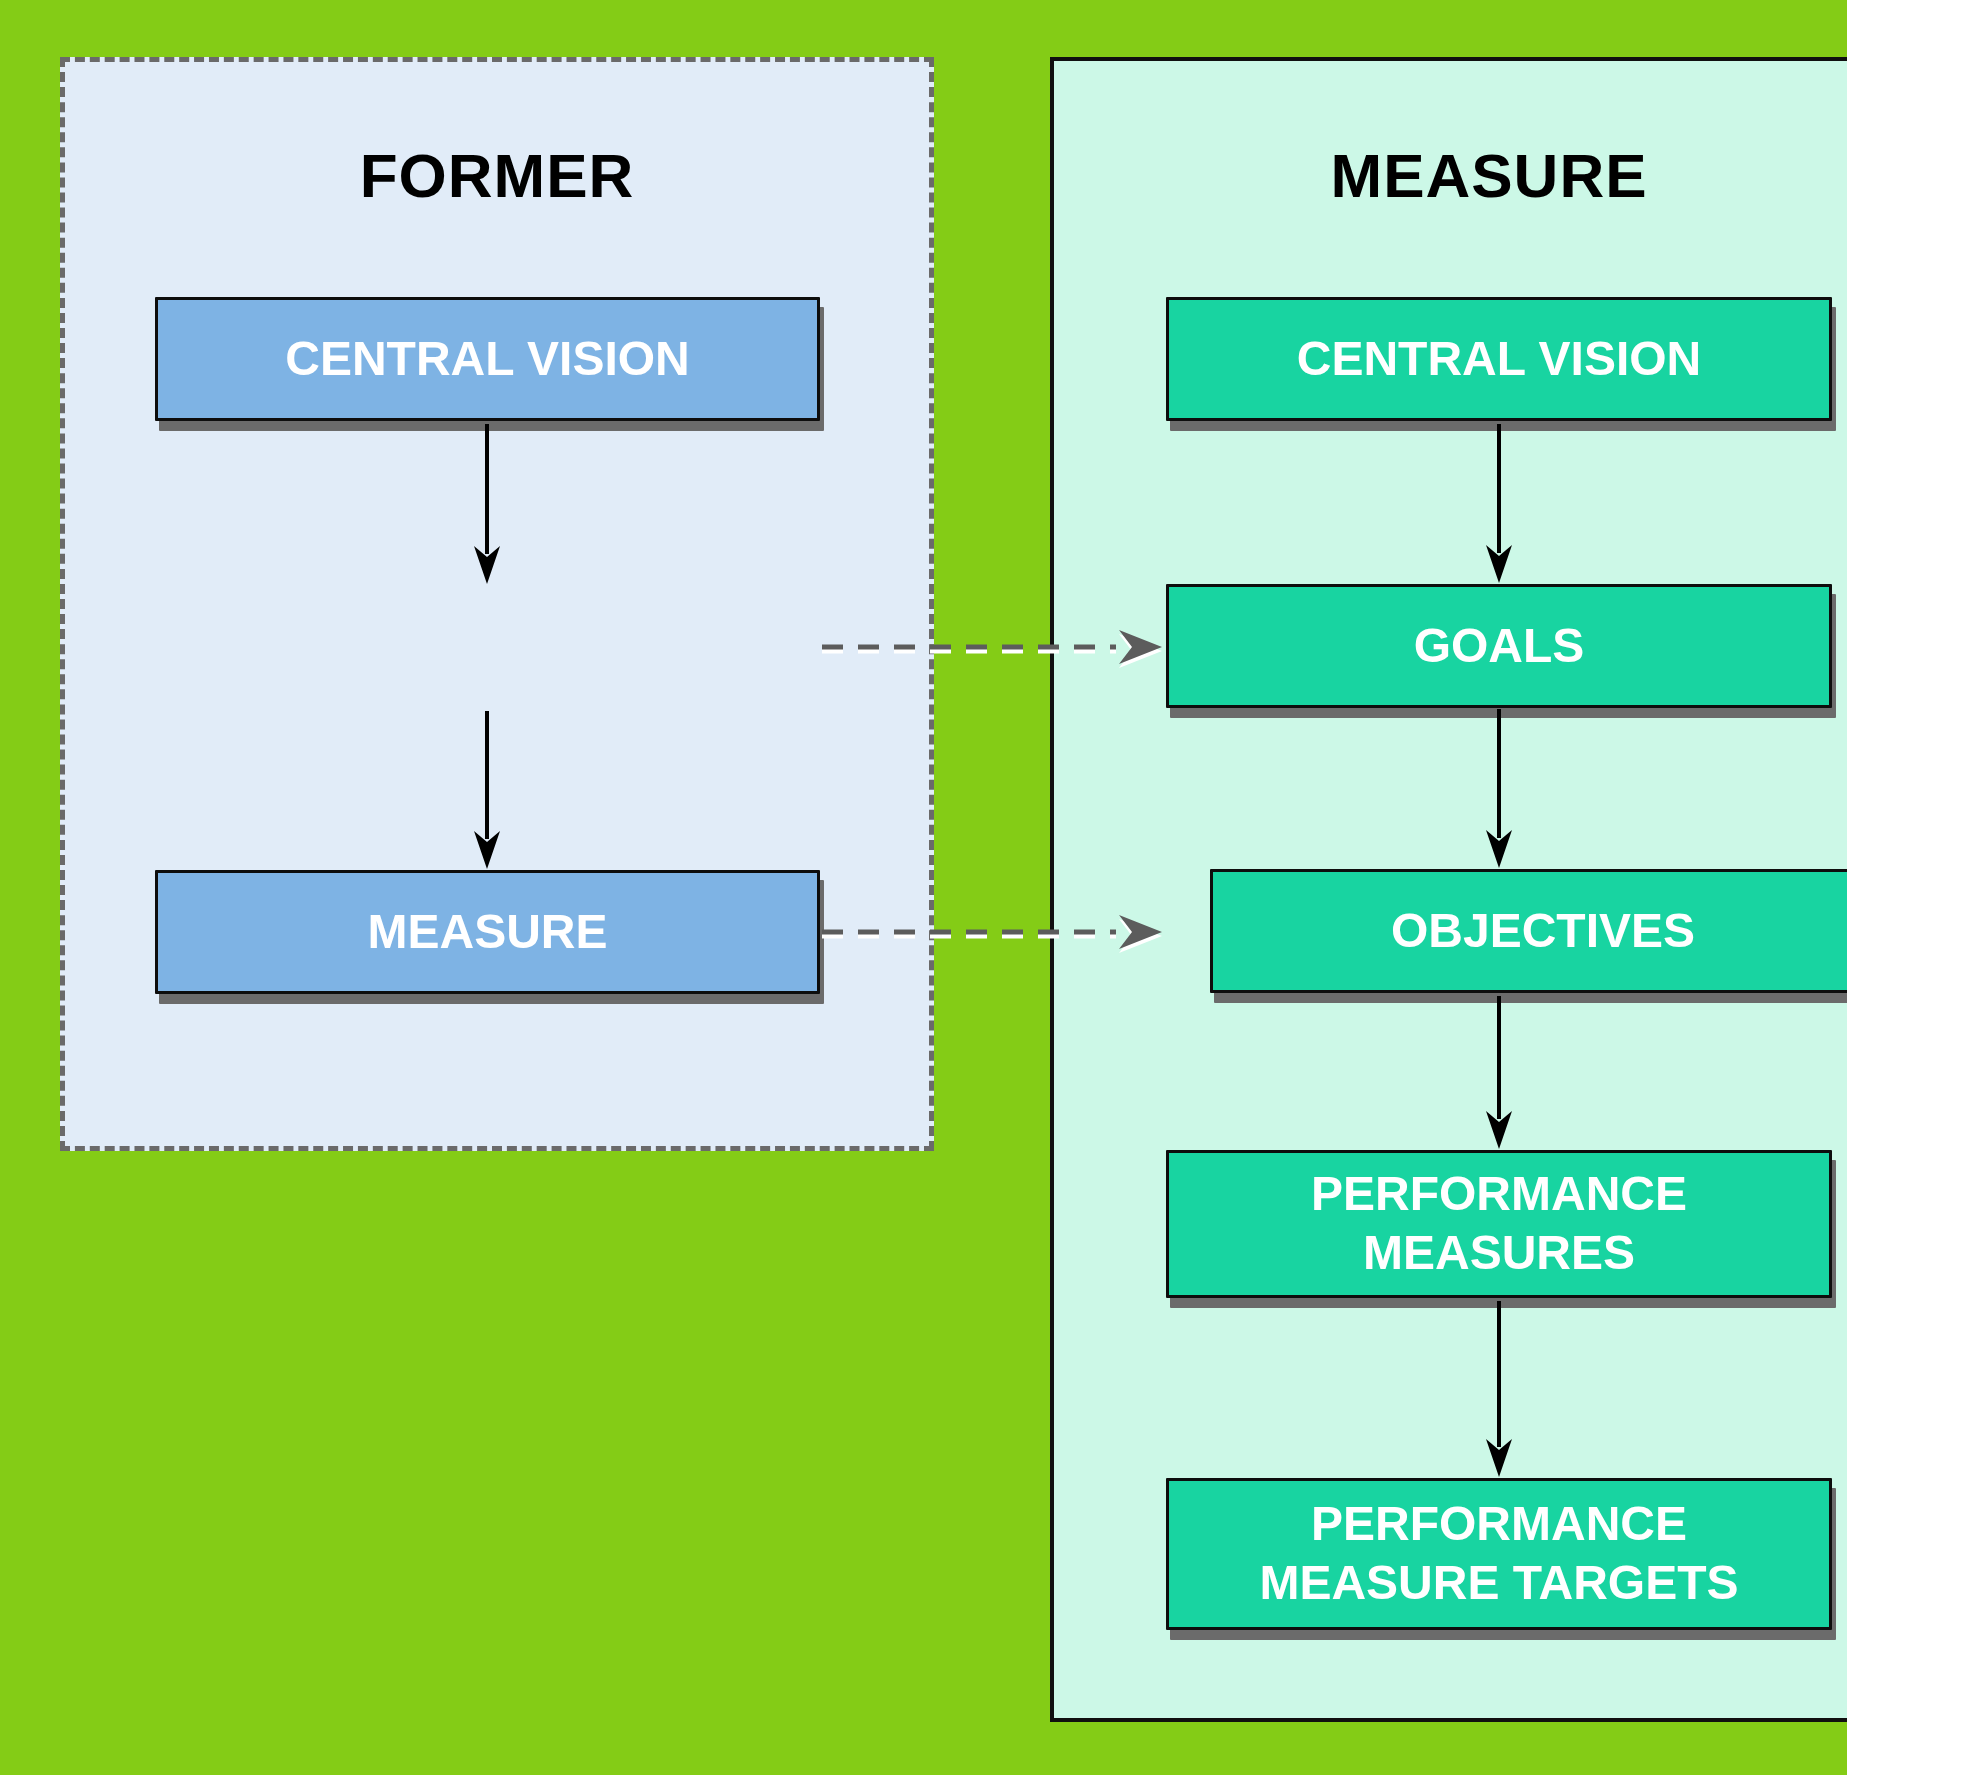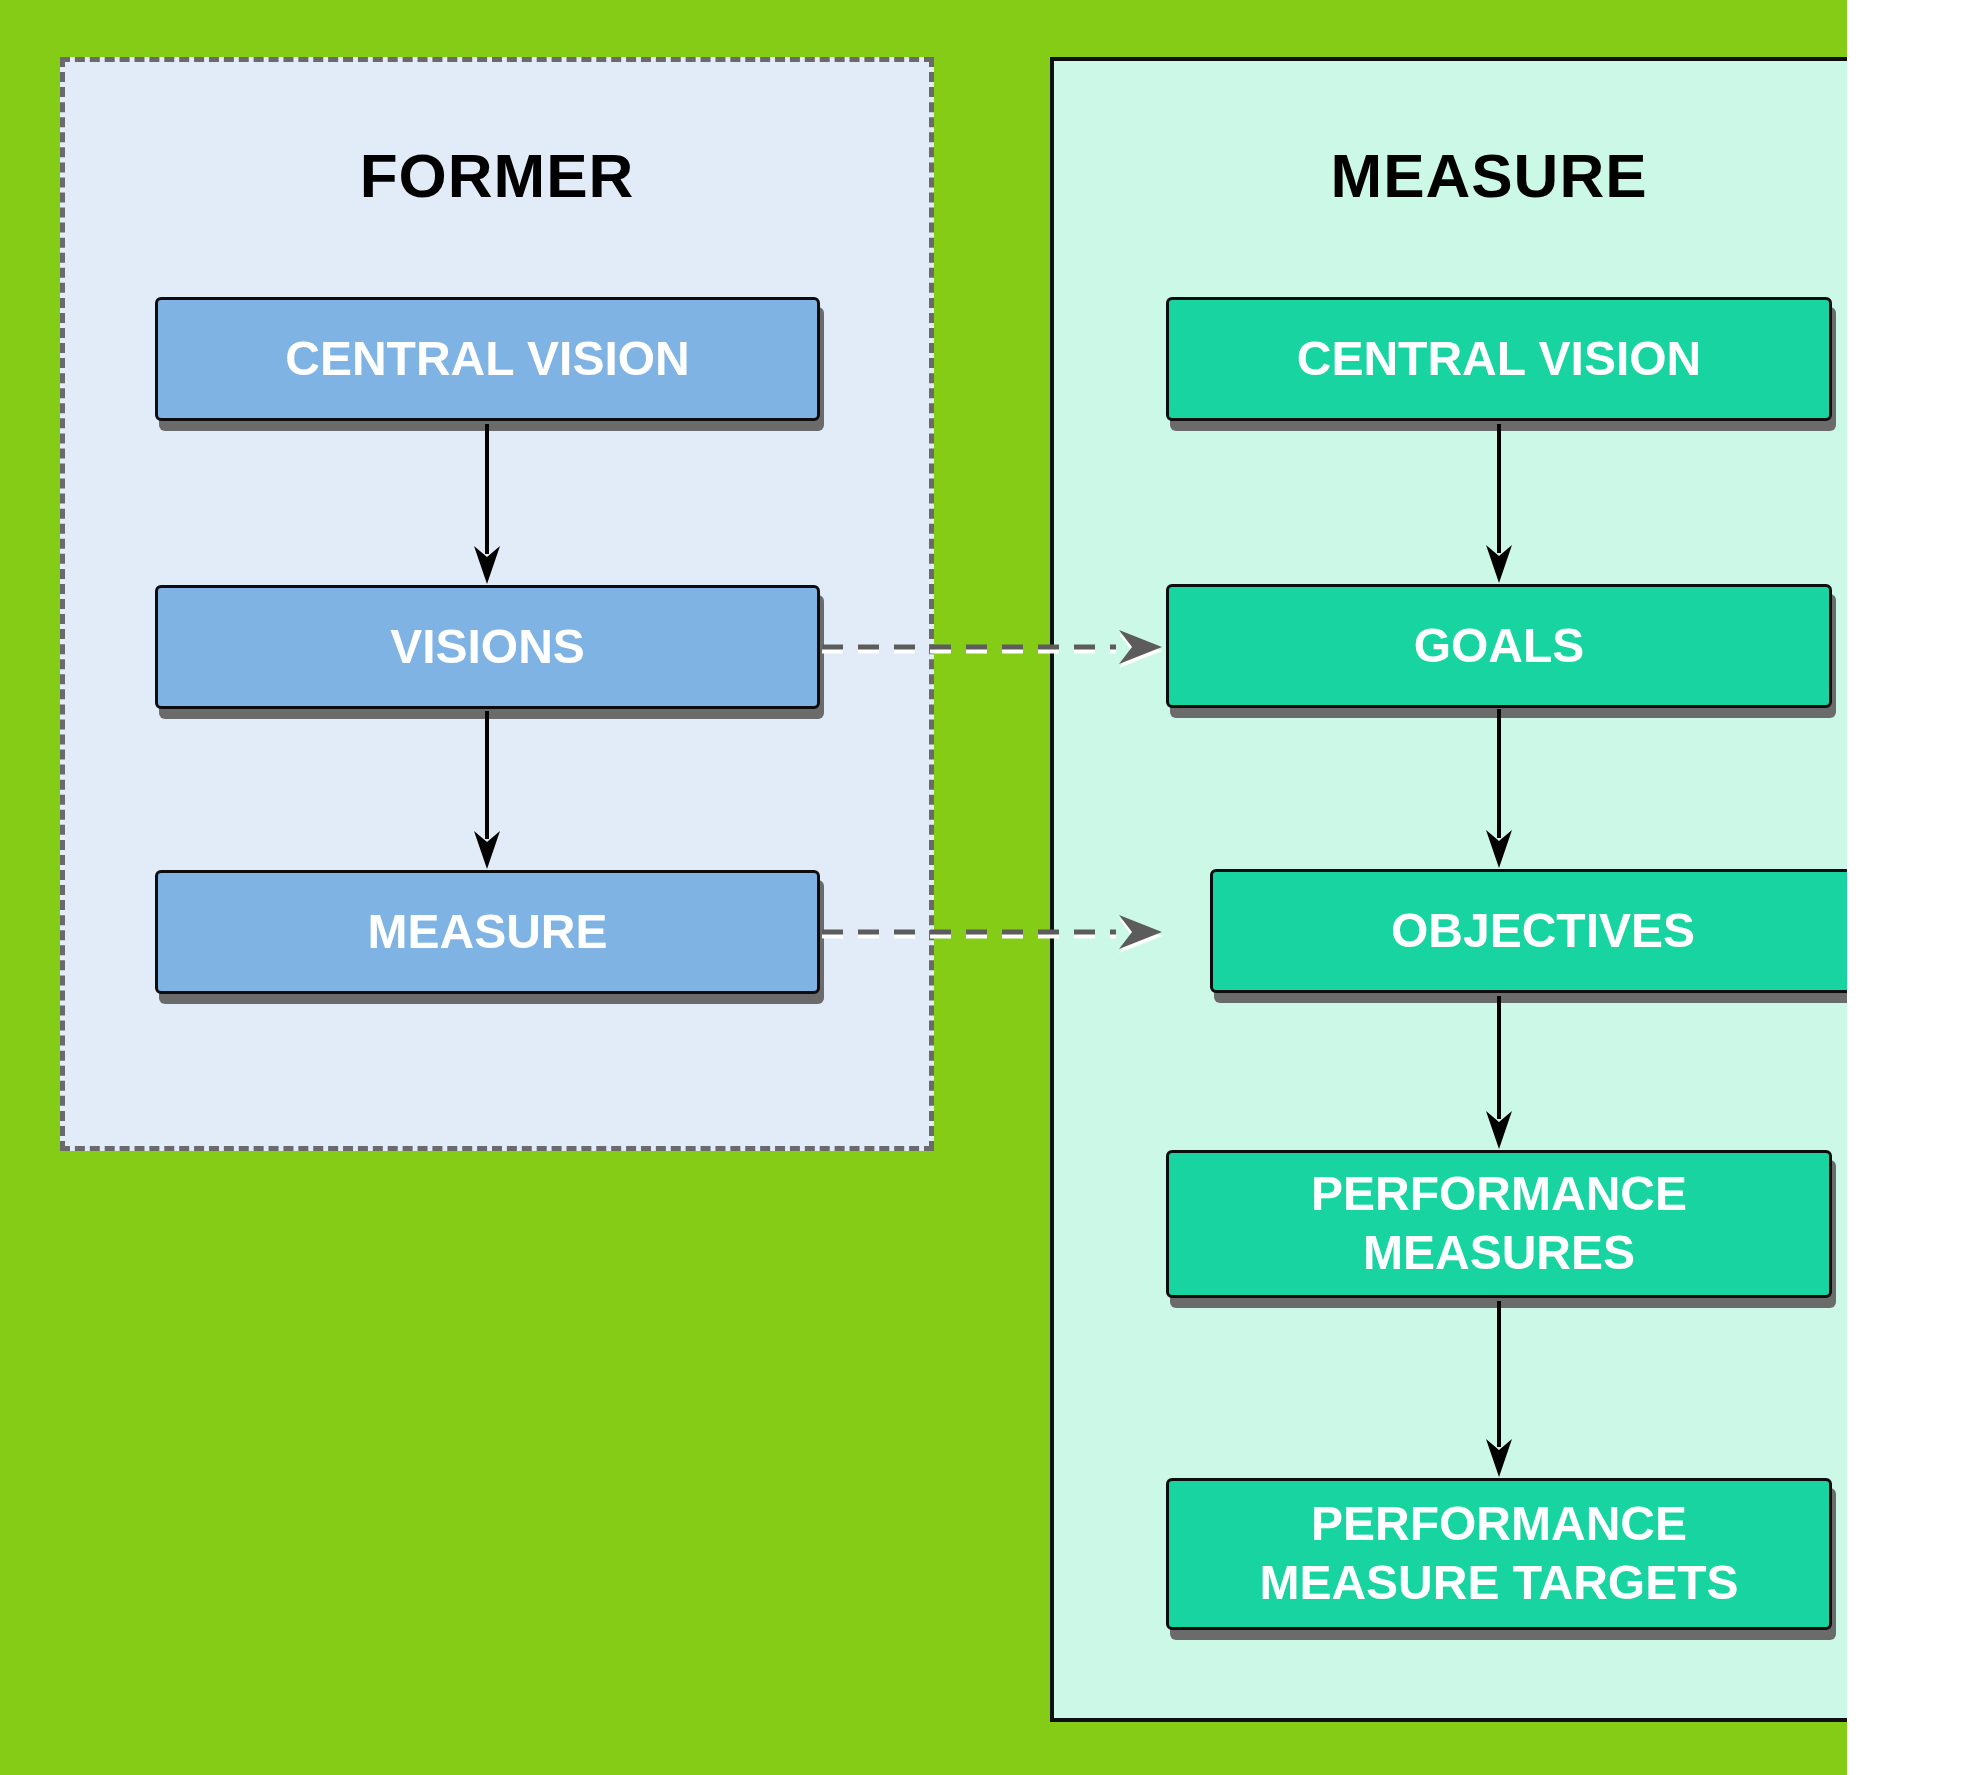--- a/index.html
+++ b/index.html
@@ -38,21 +38,21 @@
   .panel-title{
     position:absolute;
     font-size:62px;font-weight:bold;color:var(--title-color);
     text-align:center;letter-spacing:1px;
   }
   .panel-title.former{left:60px;top:140px;width:874px;}
   .panel-title.current{left:1050px;top:140px;width:878px;}
   .node{
     position:absolute;box-sizing:border-box;
     border:3px solid var(--box-border);
-    border-radius:6px;
+    border-radius:1px;
     box-shadow:4px 10px 0 var(--box-shadow);
     display:flex;align-items:center;justify-content:center;
     color:var(--box-text-color);
     font-size:48px;font-weight:bold;text-align:center;
     white-space:pre-line;line-height:1.22;
   }
   .node.blue{background:var(--former-box-fill);left:155px;width:665px;height:124px;}
   .node.green{background:var(--current-box-fill);left:1166px;width:666px;height:124px;}
   .node.blue.r1{top:297px;}
   .node.blue.r2{top:585px;}
@@ -71,21 +71,20 @@
 <div id="canvas">
 
   <div class="panel former"></div>
 
   <div class="panel current"></div>
 
   <div class="panel-title former">FORMER</div>
   <div class="panel-title current">MEASURE</div>
 
   <div class="node blue r1">CENTRAL VISION</div>
-  <div class="node blue r2">VISIONS</div>
   <div class="node blue r3">MEASURE</div>
 
   <div class="node green r1">CENTRAL VISION</div>
   <div class="node green r2">GOALS</div>
   <div class="node green r3">OBJECTIVES</div>
   <div class="node green r4">PERFORMANCE
 MEASURES</div>
   <div class="node green r5">PERFORMANCE
 MEASURE TARGETS</div>
 

